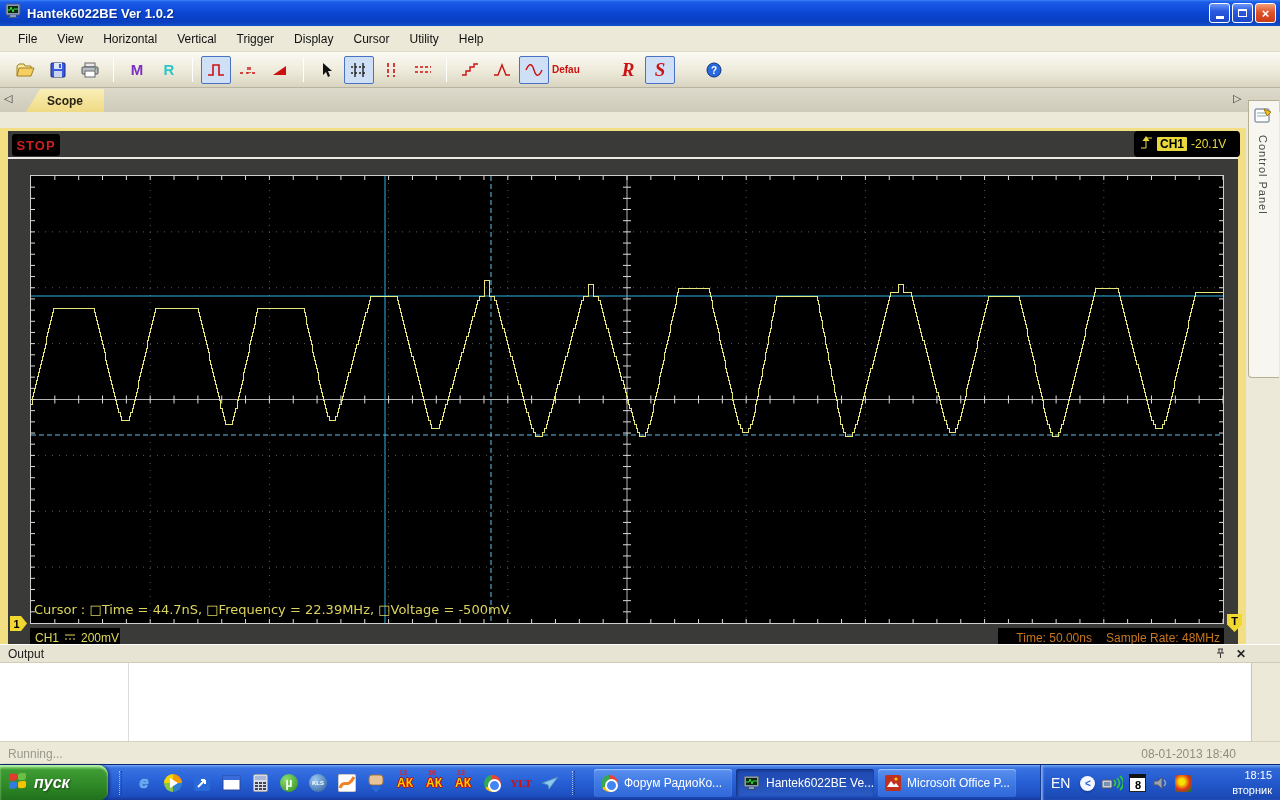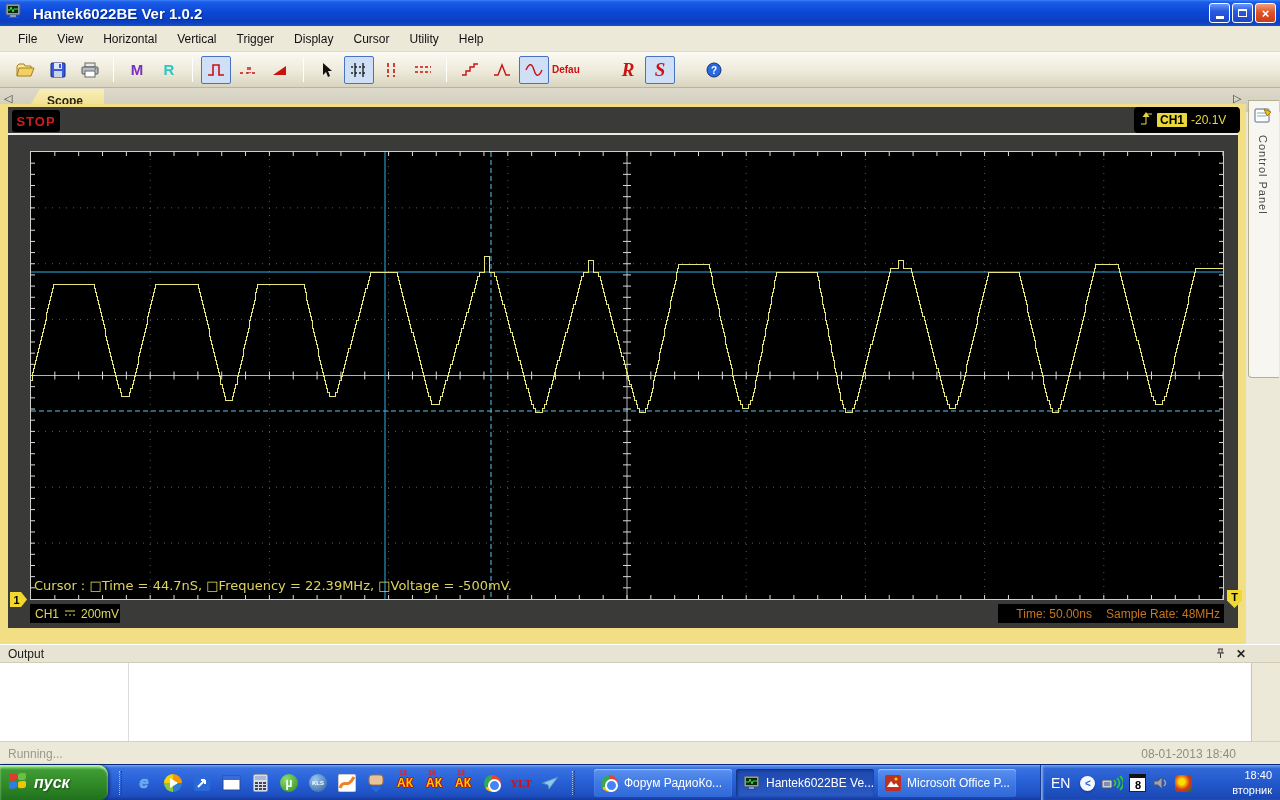--- a/index.html
+++ b/index.html
@@ -4,21 +4,21 @@
 <style>
   * { margin:0; padding:0; box-sizing:border-box; }
   html,body { width:1280px; height:800px; overflow:hidden; }
   body { font-family:"Liberation Sans", sans-serif; background:#ece9d8; position:relative; }
   #desktop { position:absolute; left:0; top:0; width:1280px; height:800px; }
 
   
   #titlebar { position:absolute; left:0; top:0; width:1280px; height:26px;
     background:linear-gradient(180deg,#3b82f6 0%,#1b5ce8 8%,#0b46d4 50%,#0a3fbe 85%,#1450cc 100%);
     display:flex; align-items:center; padding-left:5px; }
-  #title-text { color:#fff; font-weight:bold; font-size:15px; margin-left:12px;
+  #title-text { color:#fff; font-weight:bold; font-size:13px; margin-left:6px;
     text-shadow:1px 1px 1px #00288a; }
   #win-btns { position:absolute; right:4px; top:3px; display:flex; gap:2px; }
   .winbtn { width:21px; height:20px; border:1px solid #fff; border-radius:3px;
     display:flex; align-items:center; justify-content:center; }
   .winbtn.blue { background:linear-gradient(180deg,#6a96f8 0%,#2a5ae0 40%,#1c46c8 100%); }
   .winbtn.red  { background:linear-gradient(180deg,#f0a078 0%,#e0542c 45%,#c83c18 100%); }
   .glyph-min { width:8px; height:3px; background:#fff; margin-top:9px; }
   .glyph-restore { width:9px; height:8px; border:1px solid #fff; border-top:2px solid #fff; }
   .glyph-close { color:#fff; font-weight:bold; font-size:13px; line-height:1; }
 
@@ -49,21 +49,21 @@
   #tab-arrow-left { left:4px; }
   #tab-arrow-right { left:1233px; }
   #tab-scope { position:absolute; left:26px; top:1px; width:78px; height:23px;
     background:linear-gradient(180deg,#f9eeb6 0%,#efda84 100%);
     clip-path:polygon(14px 0, 100% 0, 100% 100%, 0 100%);
     display:flex; align-items:center; justify-content:center;
     font-size:12px; font-weight:bold; color:#2a2412;
     filter:drop-shadow(0 0 1px #8a815a); }
 
   
-  #scope-panel { position:absolute; left:0; top:104px; width:1246px; height:632px;
+  #scope-panel { position:absolute; left:0; top:128px; width:1246px; height:632px;
     background:#f2df83; }
   #scope-dark { position:absolute; left:8px; top:3px; width:1230px; height:521px; background:#3a3a38; }
   #stop-box { position:absolute; left:4px; top:3px; width:48px; height:22px; background:#000;
     border-radius:3px; display:flex; align-items:center; justify-content:center;
     color:#cc2020; font-weight:bold; font-size:13px; letter-spacing:1px; }
   #trig-box { position:absolute; left:1126px; top:0px; width:106px; height:26px; background:#000;
     border-radius:4px; display:flex; align-items:center; gap:4px; padding:0 6px;
     font-size:12px; }
   #trig-ch { background:#e8d83c; color:#000; font-weight:bold; padding:0 3px; border-radius:1px; }
   #trig-level { color:#e8d83c; }
@@ -814,19 +814,19 @@
             <svg width="17" height="16">
               <polygon points="2,6 6,6 10,2 10,14 6,10 2,10" fill="#9aa4b4" stroke="#556"></polygon>
               <path d="M12 5 q3 3 0 6" stroke="#9aa4b4" fill="none" stroke-width="1.5"></path>
             </svg>
           </span>
           <span class="tray-icon">
             <span class="blob-av"></span>
           </span>
         </span>
       <div id="tray-clock">
-        <div>18:40</div>
+        <div>18:15</div>
         <div>вторник</div>
       </div>
     </div>
   </div>
 
 </div>
 
 </body></html>

